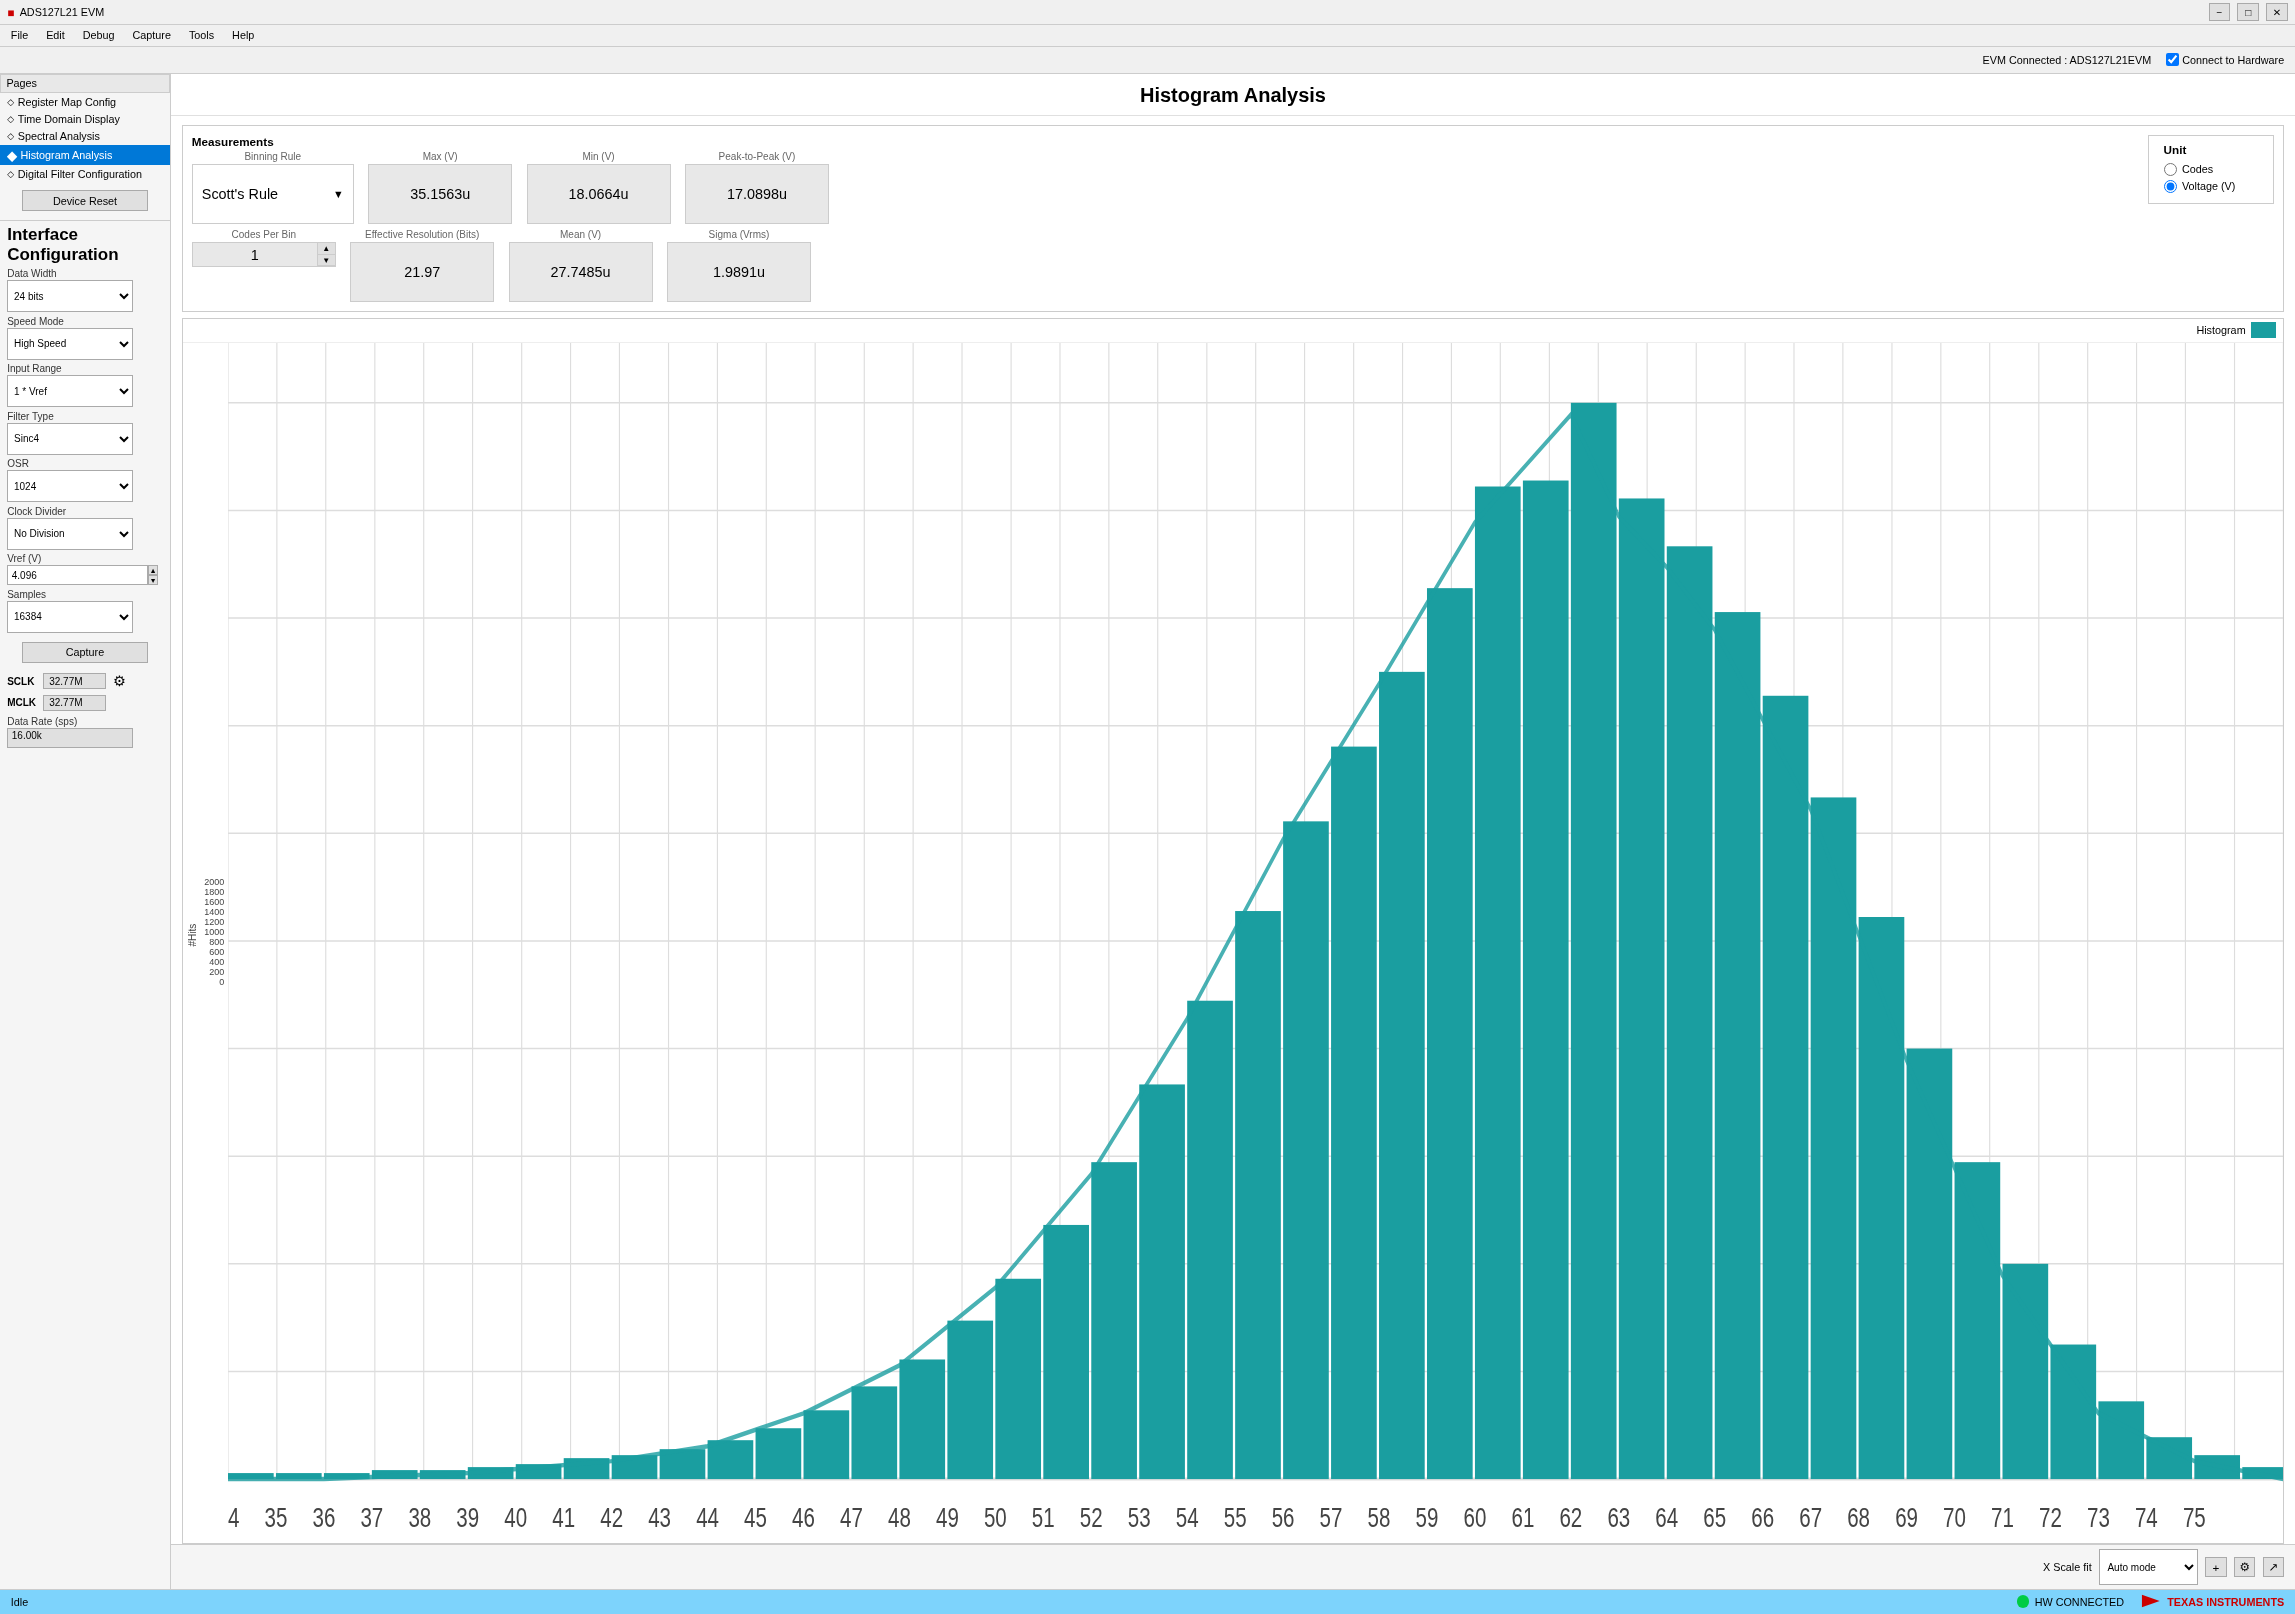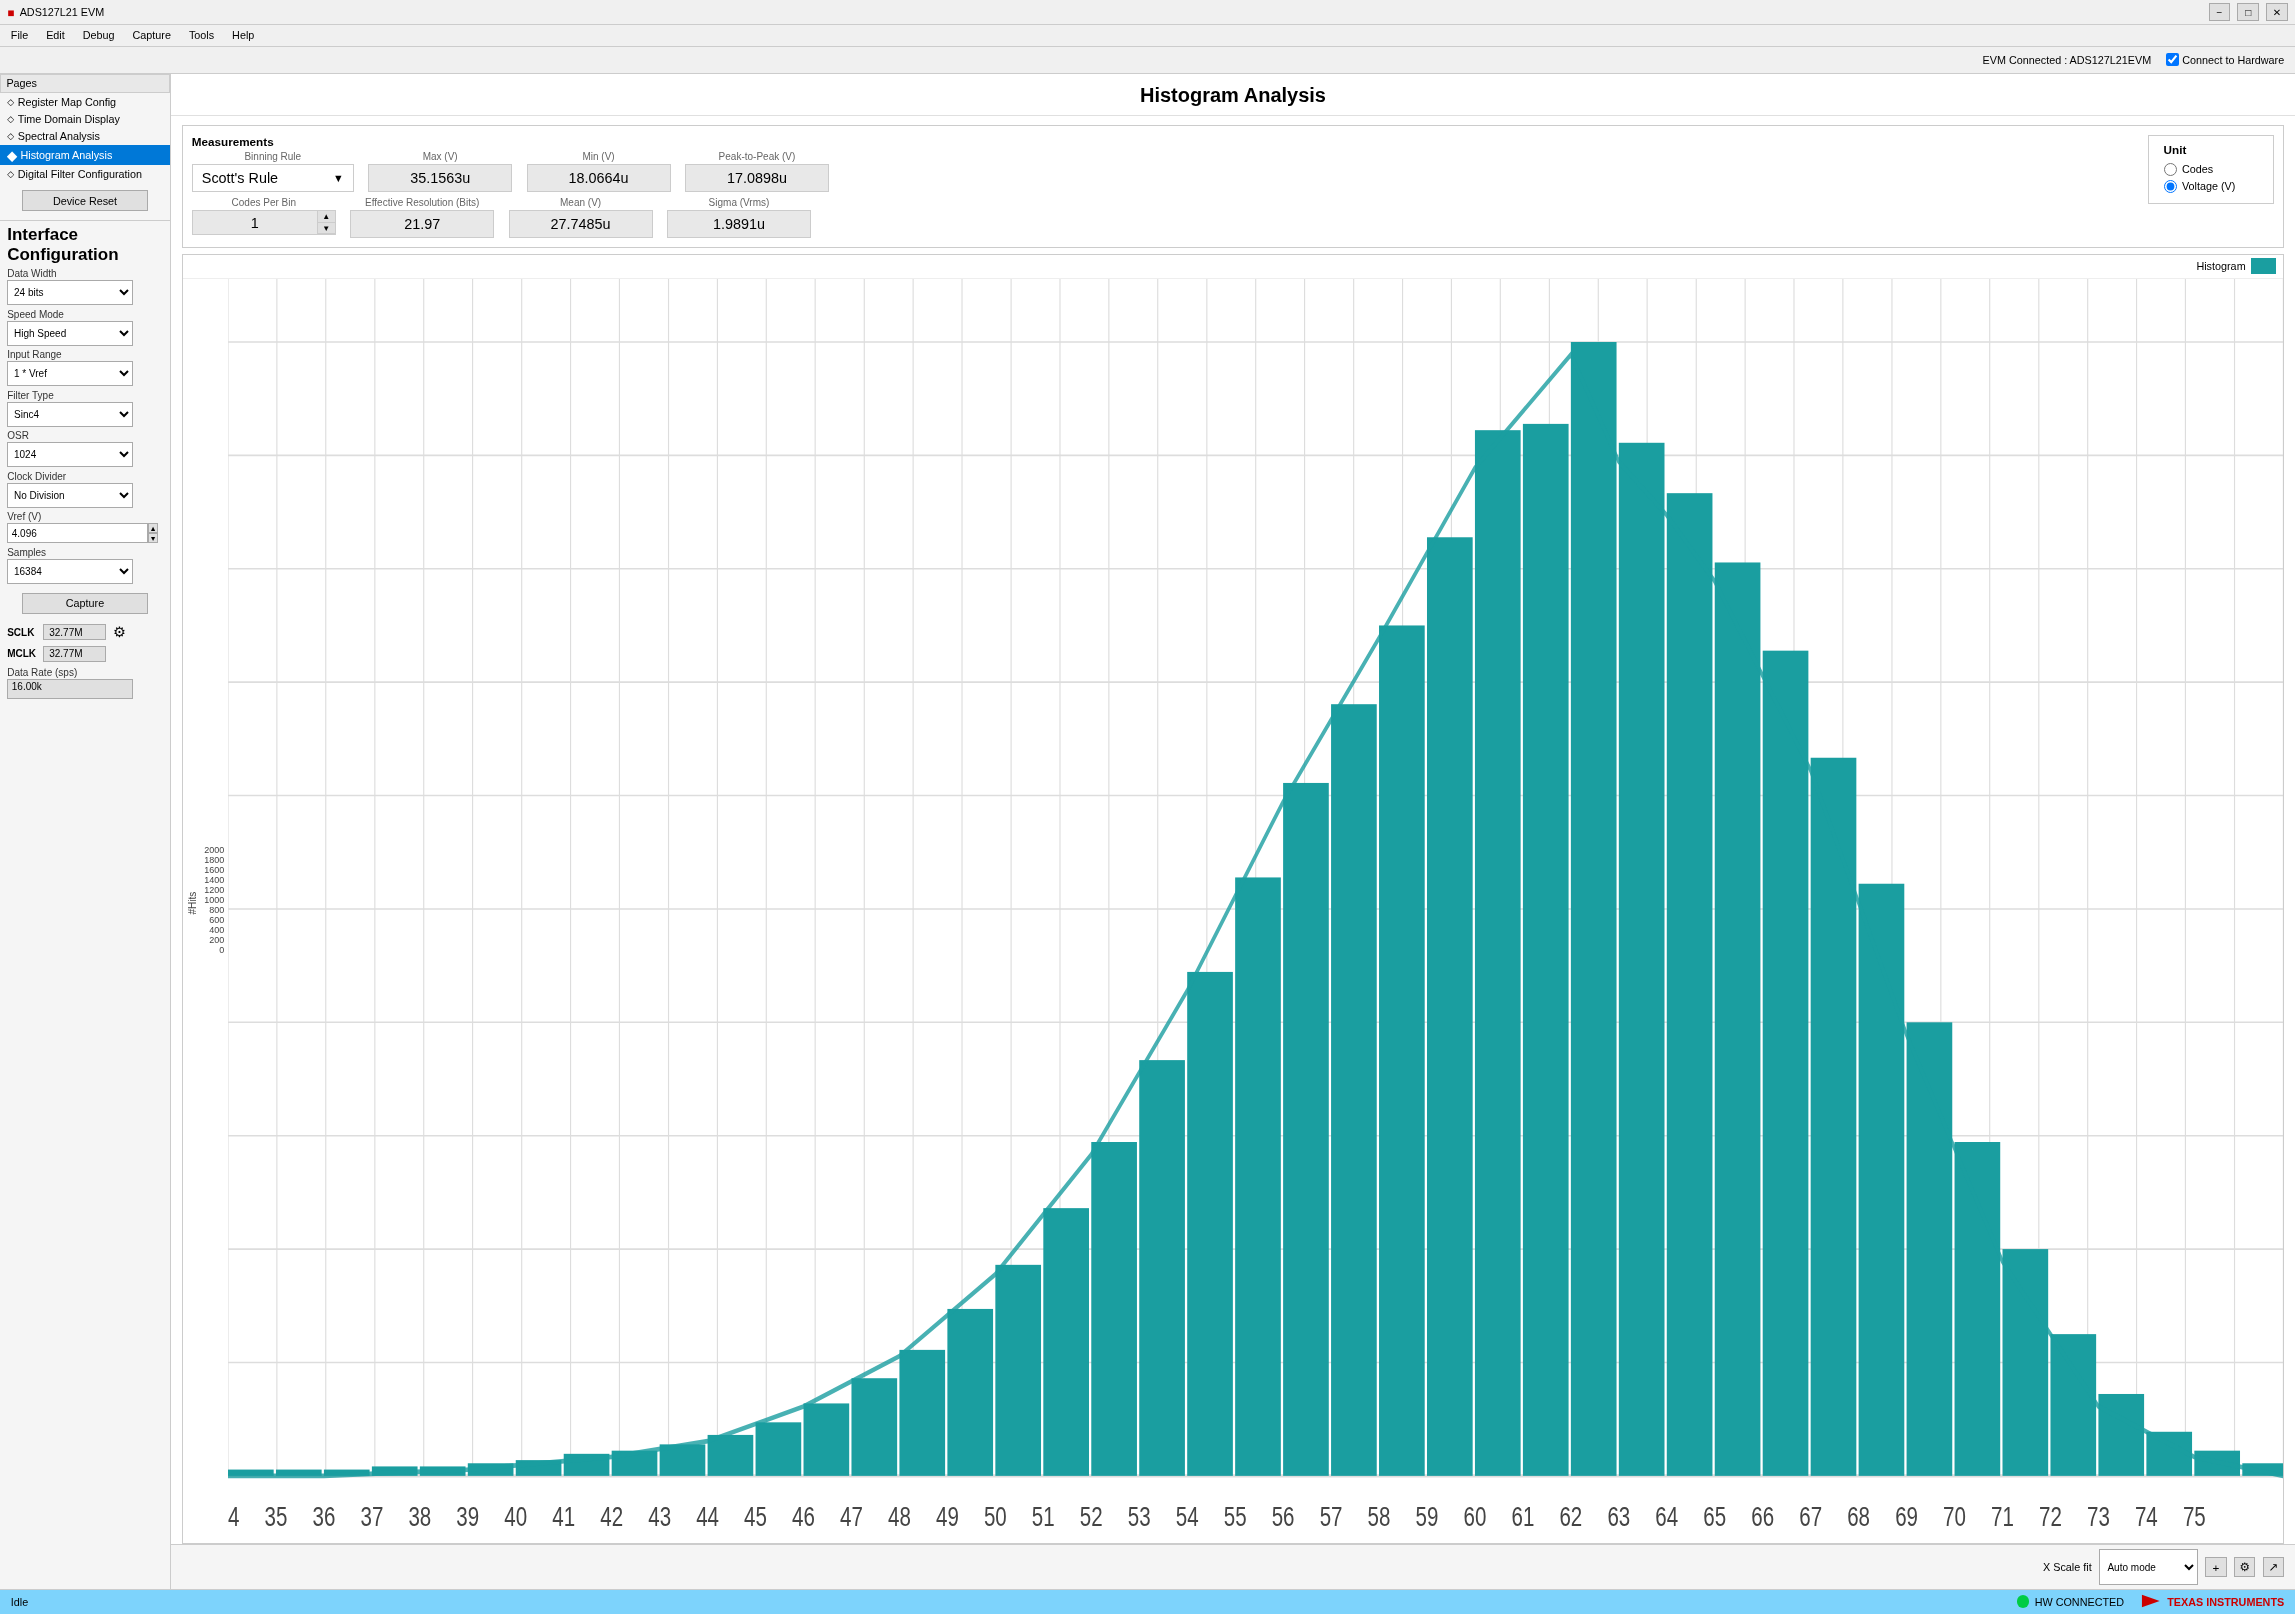--- a/index.html
+++ b/index.html
@@ -120,21 +120,21 @@
       flex-direction: column;
       padding: 1.8px 7.2px;
     }
     .config-label {
       font-size: 10px;
       color: #333;
       margin-bottom: 0.9px;
     }
     .config-select {
       width: 126px;
-      height: 25px;
+      height: 32px;
       font-size: 10px;
       border: 0.9px solid #aaa;
       background: white;
       padding: 0.9px 1.8px;
     }
     .config-spinbox {
       display: flex;
       width: 126px;
       height: 20px;
     }
@@ -243,21 +243,21 @@
     }
     .measurement-label {
       font-size: 10px;
       color: #666;
       margin-bottom: 1.8px;
       text-align: center;
     }
     .measurement-value {
       border: 0.9px solid #ccc;
       background: #e8e8e8;
-      padding: 5px 9px;
+      padding: 21px 9px;
       font-size: 14.4px;
       font-weight: 500;
       min-width: 126px;
       text-align: center;
     }
     .measurement-value.dropdown {
       background: white;
       display: flex;
       align-items: center;
       justify-content: space-between;

